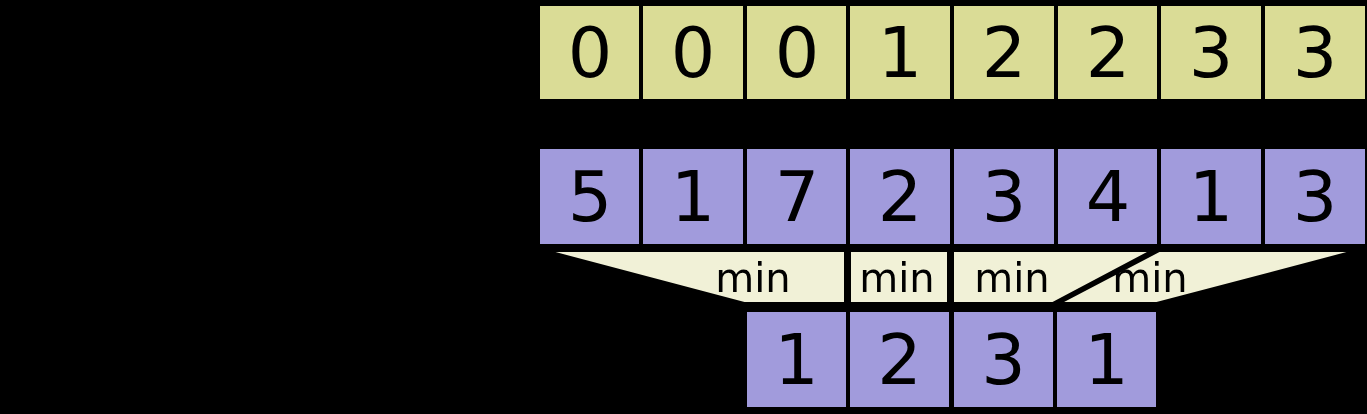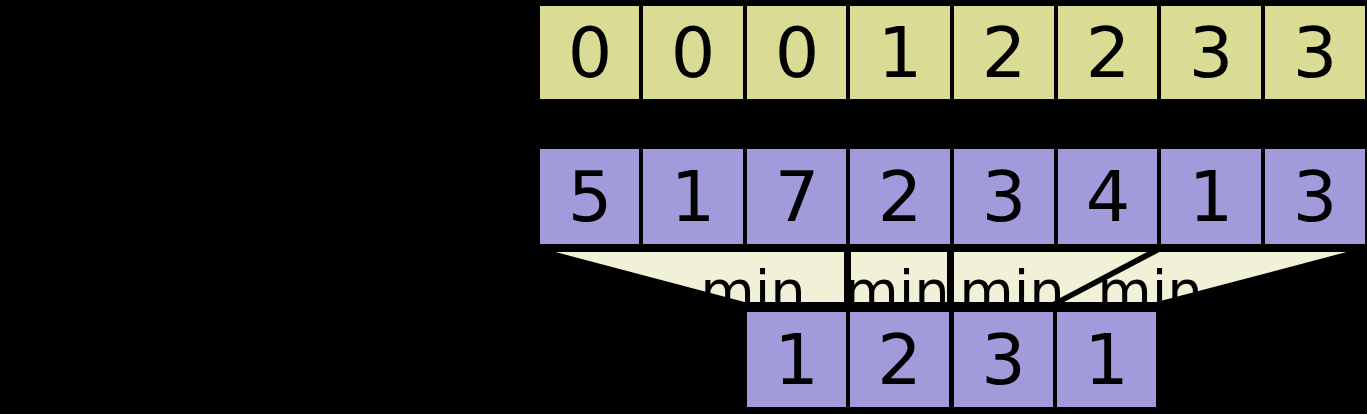--- a/index.html
+++ b/index.html
@@ -56,27 +56,27 @@
     top: 0;
   }
   .op-shape {
     fill: var(--min-shape-fill, #f1f1d7);
     stroke: var(--border, #000);
     stroke-width: 4;
     stroke-linejoin: miter;
   }
   .op-label {
     position: absolute;
-    top: 263px;
+    top: 250px;
     height: 56px;
     line-height: 56px;
     width: 140px;
     margin-left: -70px;
     text-align: center;
-    font-size: 56px;
+    font-size: 40px;
     color: var(--text, #000);
   }
 </style>
 </head>
 <body>
 
 <div class="canvas">
 
   <svg class="ops-svg" width="1367" height="414" viewBox="0 0 1367 414">
     <polygon class="op-shape" points="540,250 846,250 846,304 744,304"></polygon>

